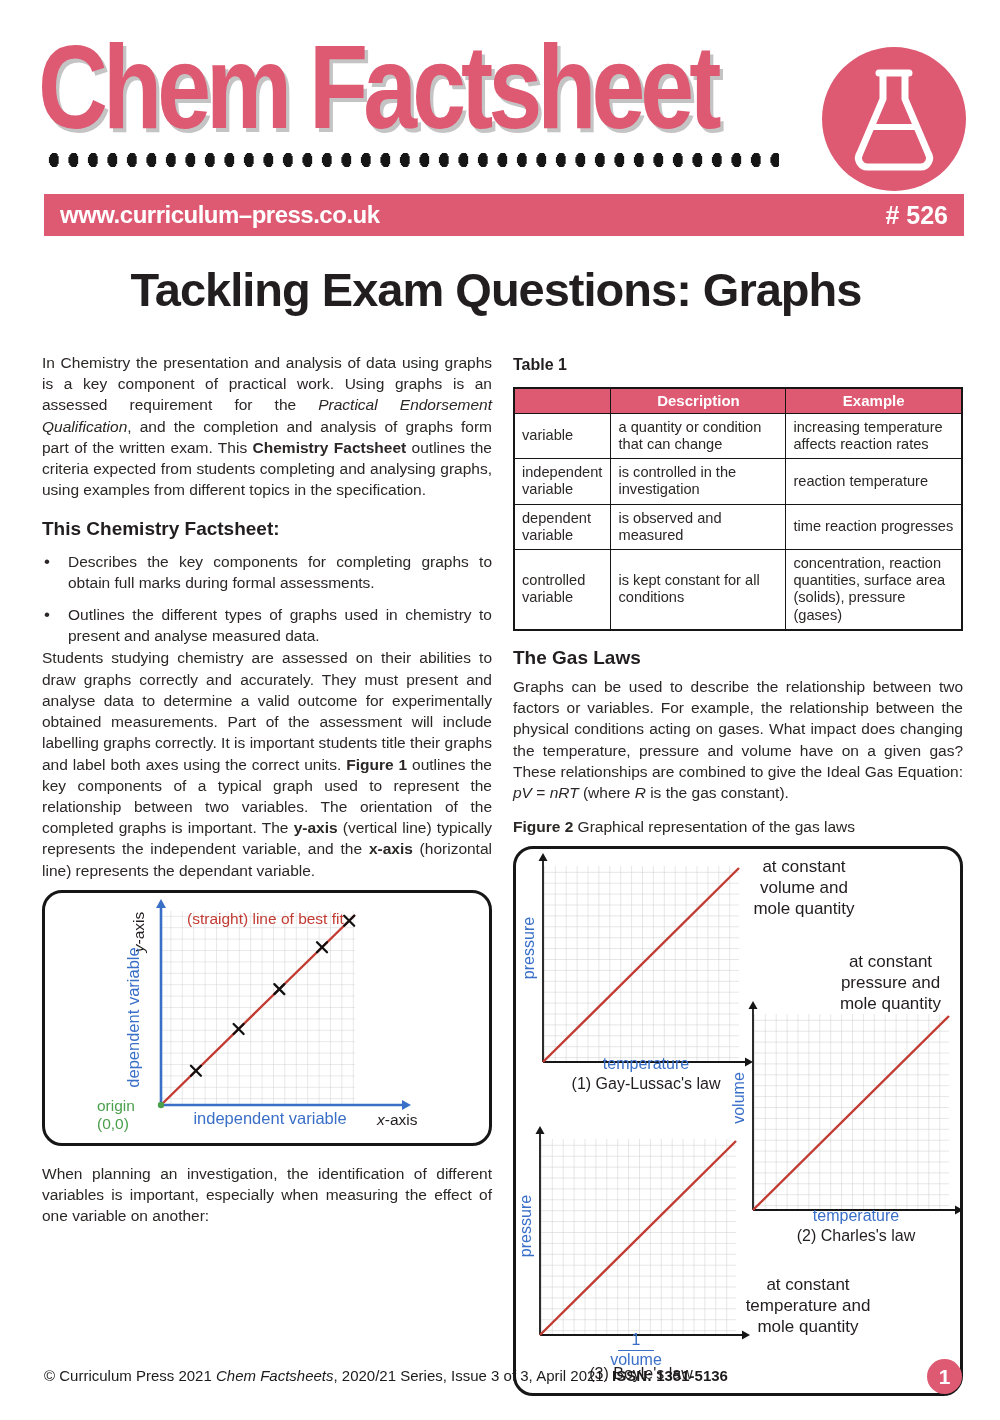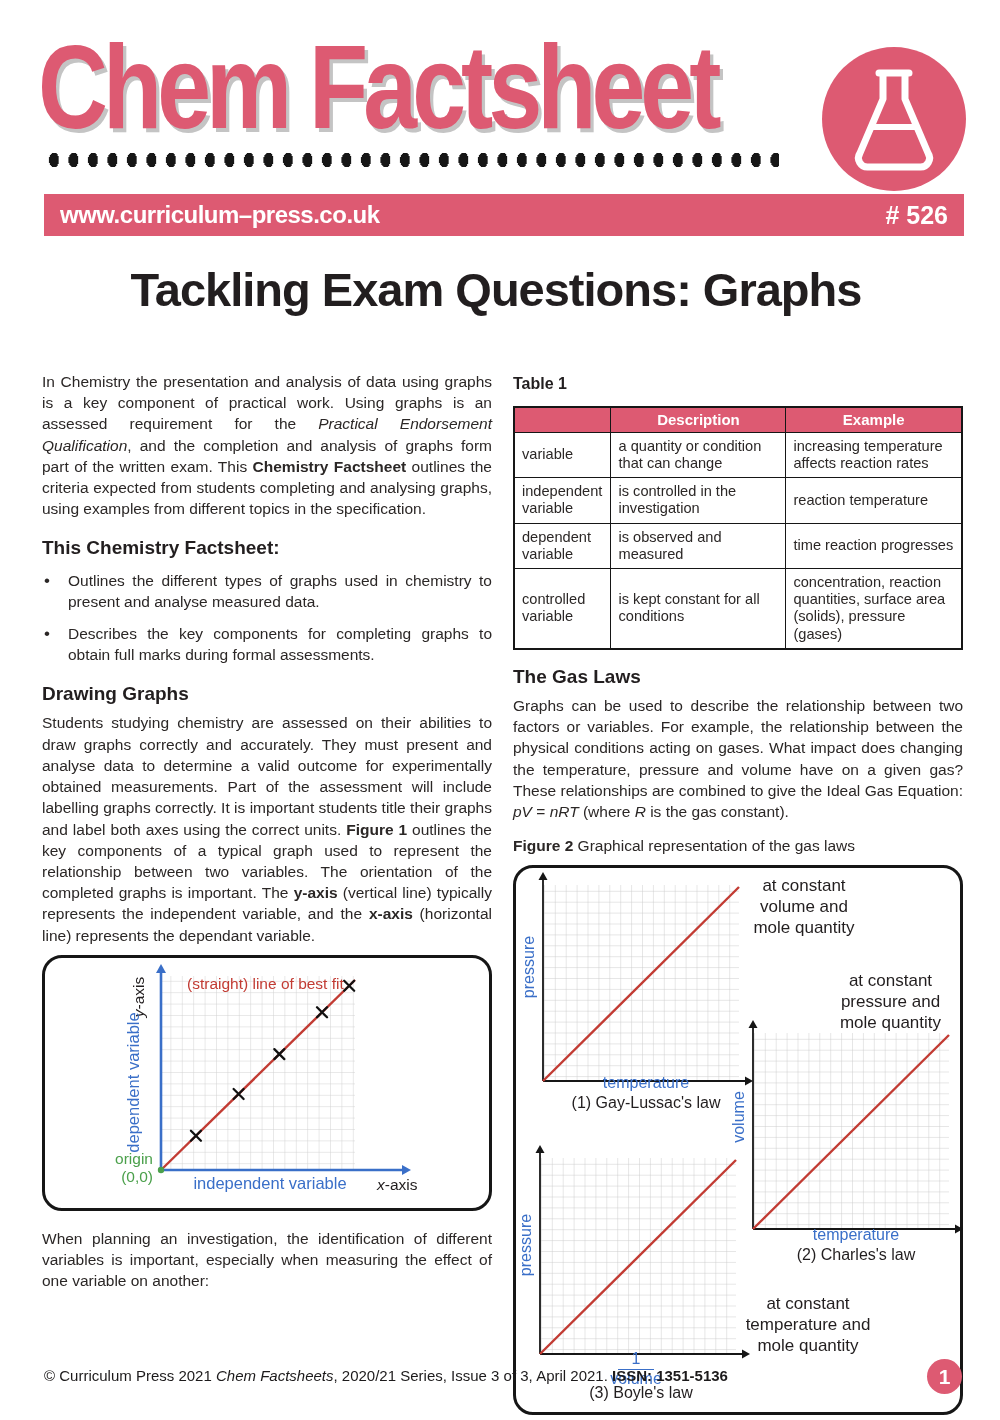--- a/index.html
+++ b/index.html
@@ -35,21 +35,21 @@
   }
   #banner .url { font-size:24px; letter-spacing:-0.5px; }
   #banner .issue { font-size:25px; }
 
   #page-title {
     position:absolute; left:0; top:262px; width:992px; text-align:center;
     font-size:47px; font-weight:800; letter-spacing:-1px; color:#221e1f;
   }
 
   
-  .col { position:absolute; top:352px; width:450px;margin-top:19px; }
+  .col { position:absolute; top:352px; width:450px; }
   #col-left  { left:42px; }
   #col-right { left:513px; }
 
   p.body { font-size:15.5px; line-height:1.37; text-align:justify; color:#2b2726; }
   .run-i { font-style:italic; }
   .run-b { font-weight:700; }
   .run-bi { font-weight:700; }
 
   h2.sec { font-size:19px; font-weight:800; margin:17px 0 7px 0; color:#221e1f; }
   #col-right h2.table-label { font-size:16px; font-weight:800; margin:4px 0 0 0; }
@@ -78,21 +78,21 @@
   #fig2-box { width:450px; height:550px; margin-top:10px; }
 
   .rot { position:absolute; transform:rotate(-90deg); transform-origin:center; text-align:center; white-space:nowrap; }
   .blue { color:#3a6fc8; }
   .green { color:#4ba04b; }
   .redtx { color:#c23b33; }
 
   #fig1-ylabel   { width:60px;  left:64px;  top:30px;  font-size:15.5px; color:#221e1f; }
   #fig1-dep      { width:160px; left:8px;   top:115px; font-size:16.5px; }
   #fig1-linelbl  { position:absolute; left:142px; top:17px; font-size:15.5px; }
-  #fig1-origin   { position:absolute; left:52px; top:192px; width:56px; text-align:right; font-size:15.5px; line-height:1.15; }
+  #fig1-origin   { position:absolute; left:52px; top:204px; width:56px; font-size:15.5px; line-height:1.15; }
   #fig1-indep    { position:absolute; left:130px; top:216px; width:190px; text-align:center; font-size:16.5px; }
   #fig1-xlabel   { position:absolute; left:332px; top:218px; font-size:15.5px; color:#221e1f; }
 
   .gas-note { position:absolute; font-size:17px; line-height:1.22; text-align:center; white-space:pre-line; color:#221e1f; }
   .gas-xlabel { position:absolute; font-size:16px; text-align:center; }
   .gas-caption { position:absolute; font-size:16px; text-align:center; color:#221e1f; }
   .gas-ylabel { font-size:16px; }
 
   #g1-svg { position:absolute; left:17px;  top:1px; }
   #g2-svg { position:absolute; left:227px; top:149px; }
@@ -144,25 +144,24 @@
     <span class="issue"># 526</span>
   </div>
 
   <h1 id="page-title">Tackling Exam Questions: Graphs</h1>
 
   <div id="col-left" class="col">
     <p class="body"><span>In Chemistry the presentation and analysis of data using graphs is a key component of practical work. Using graphs is an assessed requirement for the </span><span class="run-i">Practical Endorsement Qualification</span><span>, and the completion and analysis of graphs form part of the written exam. This </span><span class="run-b">Chemistry Factsheet</span><span> outlines the criteria expected from students completing and analysing graphs, using examples from different topics in the specification.</span></p>
 
     <h2 class="sec">This Chemistry Factsheet:</h2>
     <ul class="bullets">
+      <li>Describes the key components for completing graphs to obtain full marks during formal assessments.</li>
       <li>Outlines the different types of graphs used in chemistry to present and analyse measured data.</li>
-      <li>Describes the key components for completing graphs to obtain full marks during formal assessments.</li>
     </ul>
 
-    <h2 class="sec">Drawing Graphs</h2>
     <p class="body"><span>Students studying chemistry are assessed on their abilities to draw graphs correctly and accurately. They must present and analyse data to determine a valid outcome for experimentally obtained measurements. Part of the assessment will include labelling graphs correctly. It is important students title their graphs and label both axes using the correct units. </span><span class="run-b">Figure 1</span><span> outlines the key components of a typical graph used to represent the relationship between two variables. The orientation of the completed graphs is important. The </span><span class="run-bi">y-axis</span><span> (vertical line) typically represents the independent variable, and the </span><span class="run-bi">x-axis</span><span> (horizontal line) represents the dependant variable.</span></p>
 
 
     <div id="fig1-box" class="figbox">
       <svg id="fig1-svg" width="444" height="250" viewBox="0 0 444 250">
         <defs>
           <pattern id="pfig1" width="11.4" height="11.4" patternUnits="userSpaceOnUse">
             <path d="M11.4 0H0V11.4" fill="none" stroke="#d2d2d2" stroke-width="1"></path>
           </pattern>
         </defs>

